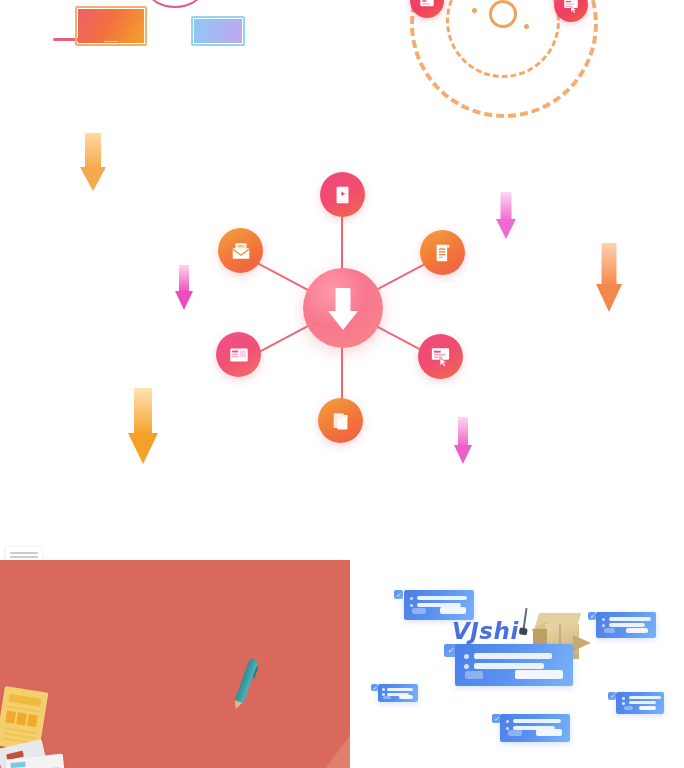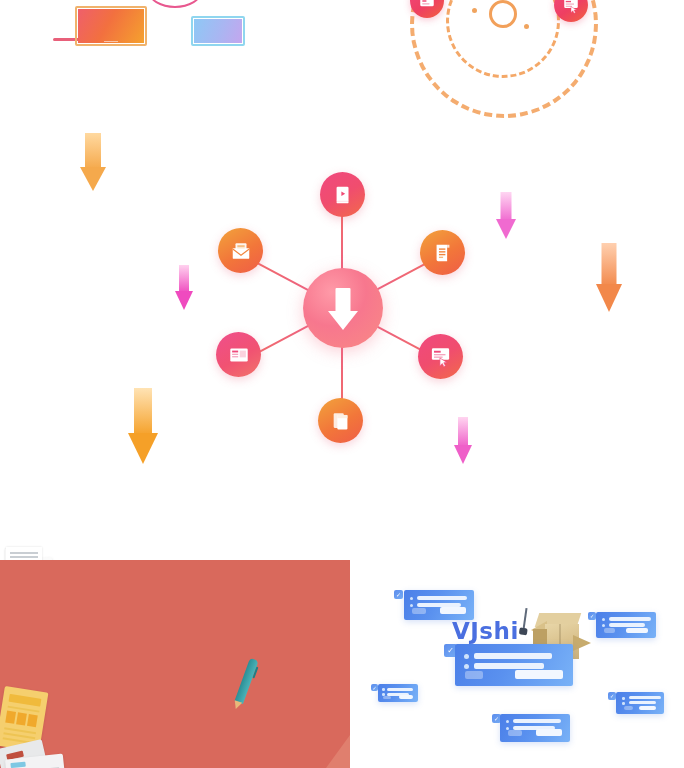--- a/index.html
+++ b/index.html
@@ -2,21 +2,21 @@
 <html><head>
 <meta charset="utf-8">
 <title>Download Illustration Collage</title>
 <style>
   html,body{margin:0;padding:0;}
   body{
     width:684px;height:768px;position:relative;overflow:hidden;
     background:#ffffff;
     font-family:"Liberation Sans", sans-serif;
   }
-  .stage{position:absolute;inset:0;}
+  .stage{position:absolute;inset:0;font-style:italic;}
   .abs{position:absolute;}
 
   
   .dl-arrow{position:absolute;}
   .dl-arrow .shaft{position:absolute;left:50%;top:0;transform:translateX(-50%);}
   .dl-arrow .head{position:absolute;left:50%;transform:translateX(-50%);
     width:0;height:0;border-left-style:solid;border-right-style:solid;border-top-style:solid;
     border-left-color:transparent;border-right-color:transparent;}
 
   

